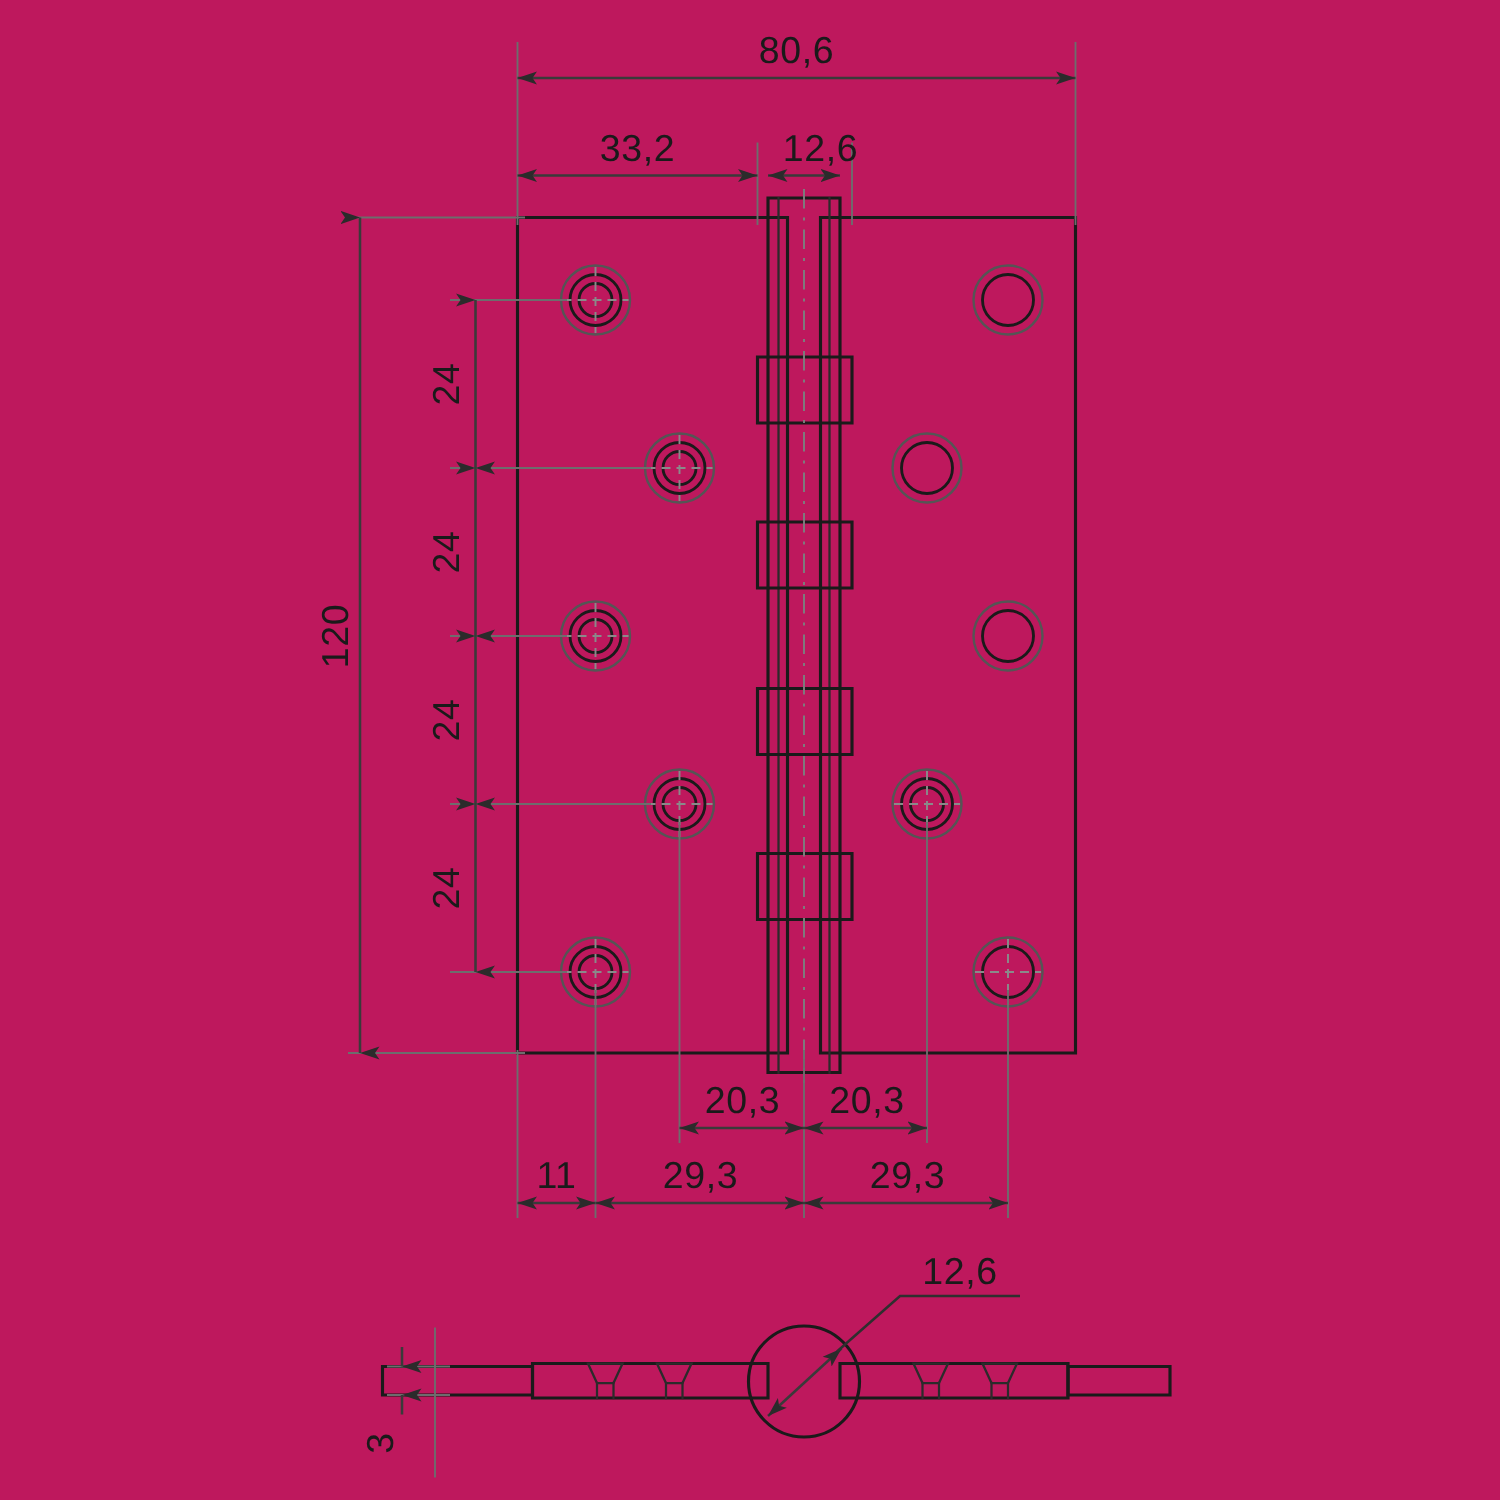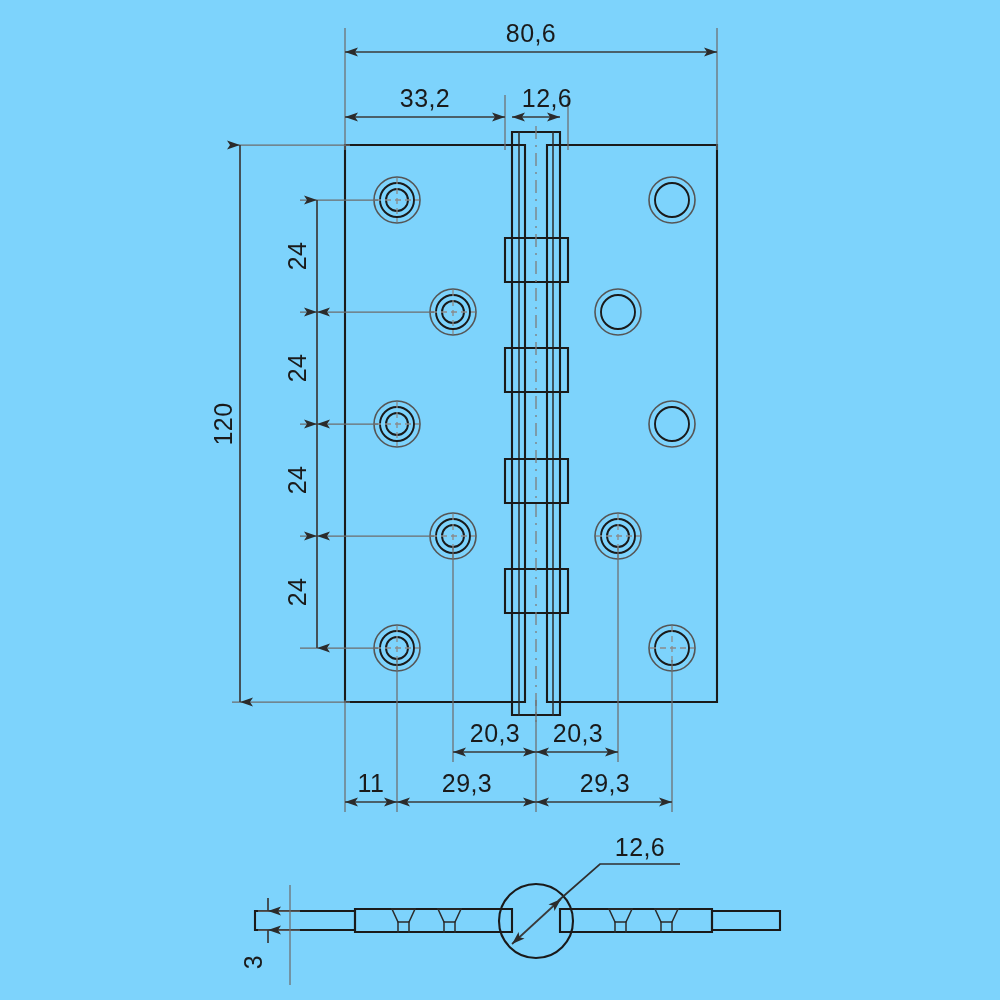--- a/index.html
+++ b/index.html
@@ -10,21 +10,21 @@
   body {
     width: 1000px;
     height: 1000px;
     font-family: "Liberation Sans", sans-serif;
     overflow: hidden;
   }
   #drawing-root {
     position: relative;
     width: 1000px;
     height: 1000px;
-    background: #7dd3fc;
+    background: #be185d;
   }
   svg#tech-drawing {
     display: block;
     width: 1000px;
     height: 1000px;
   }
   .obj-line {
     stroke: #1a1a1a;
     stroke-width: 2.1;
     fill: none;

